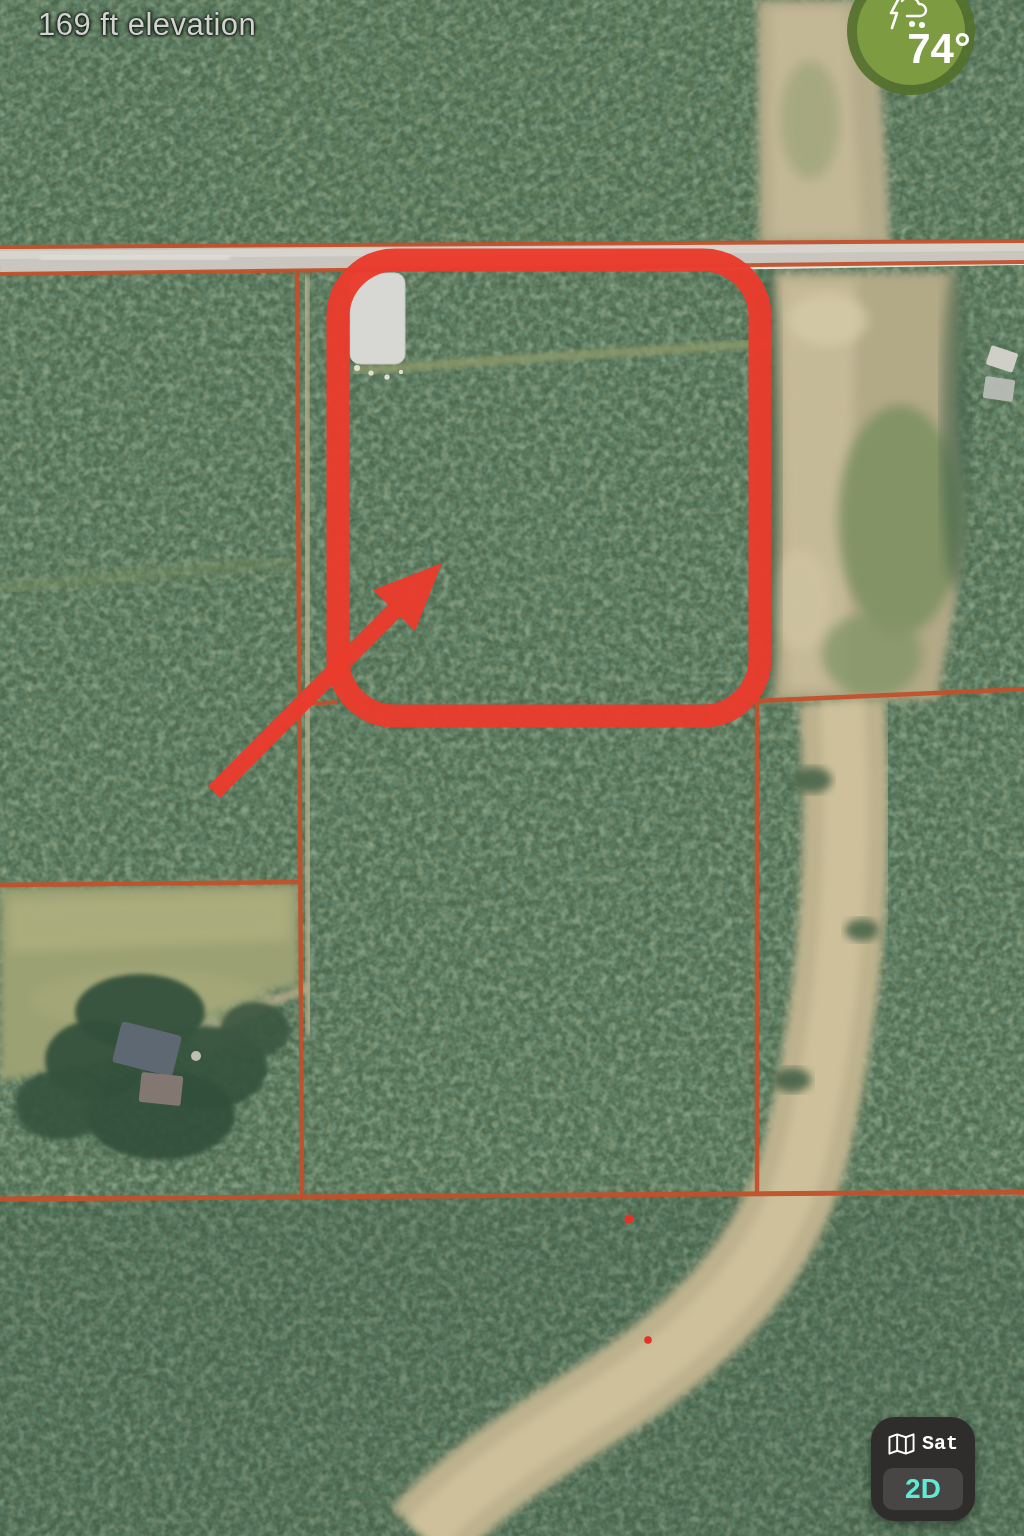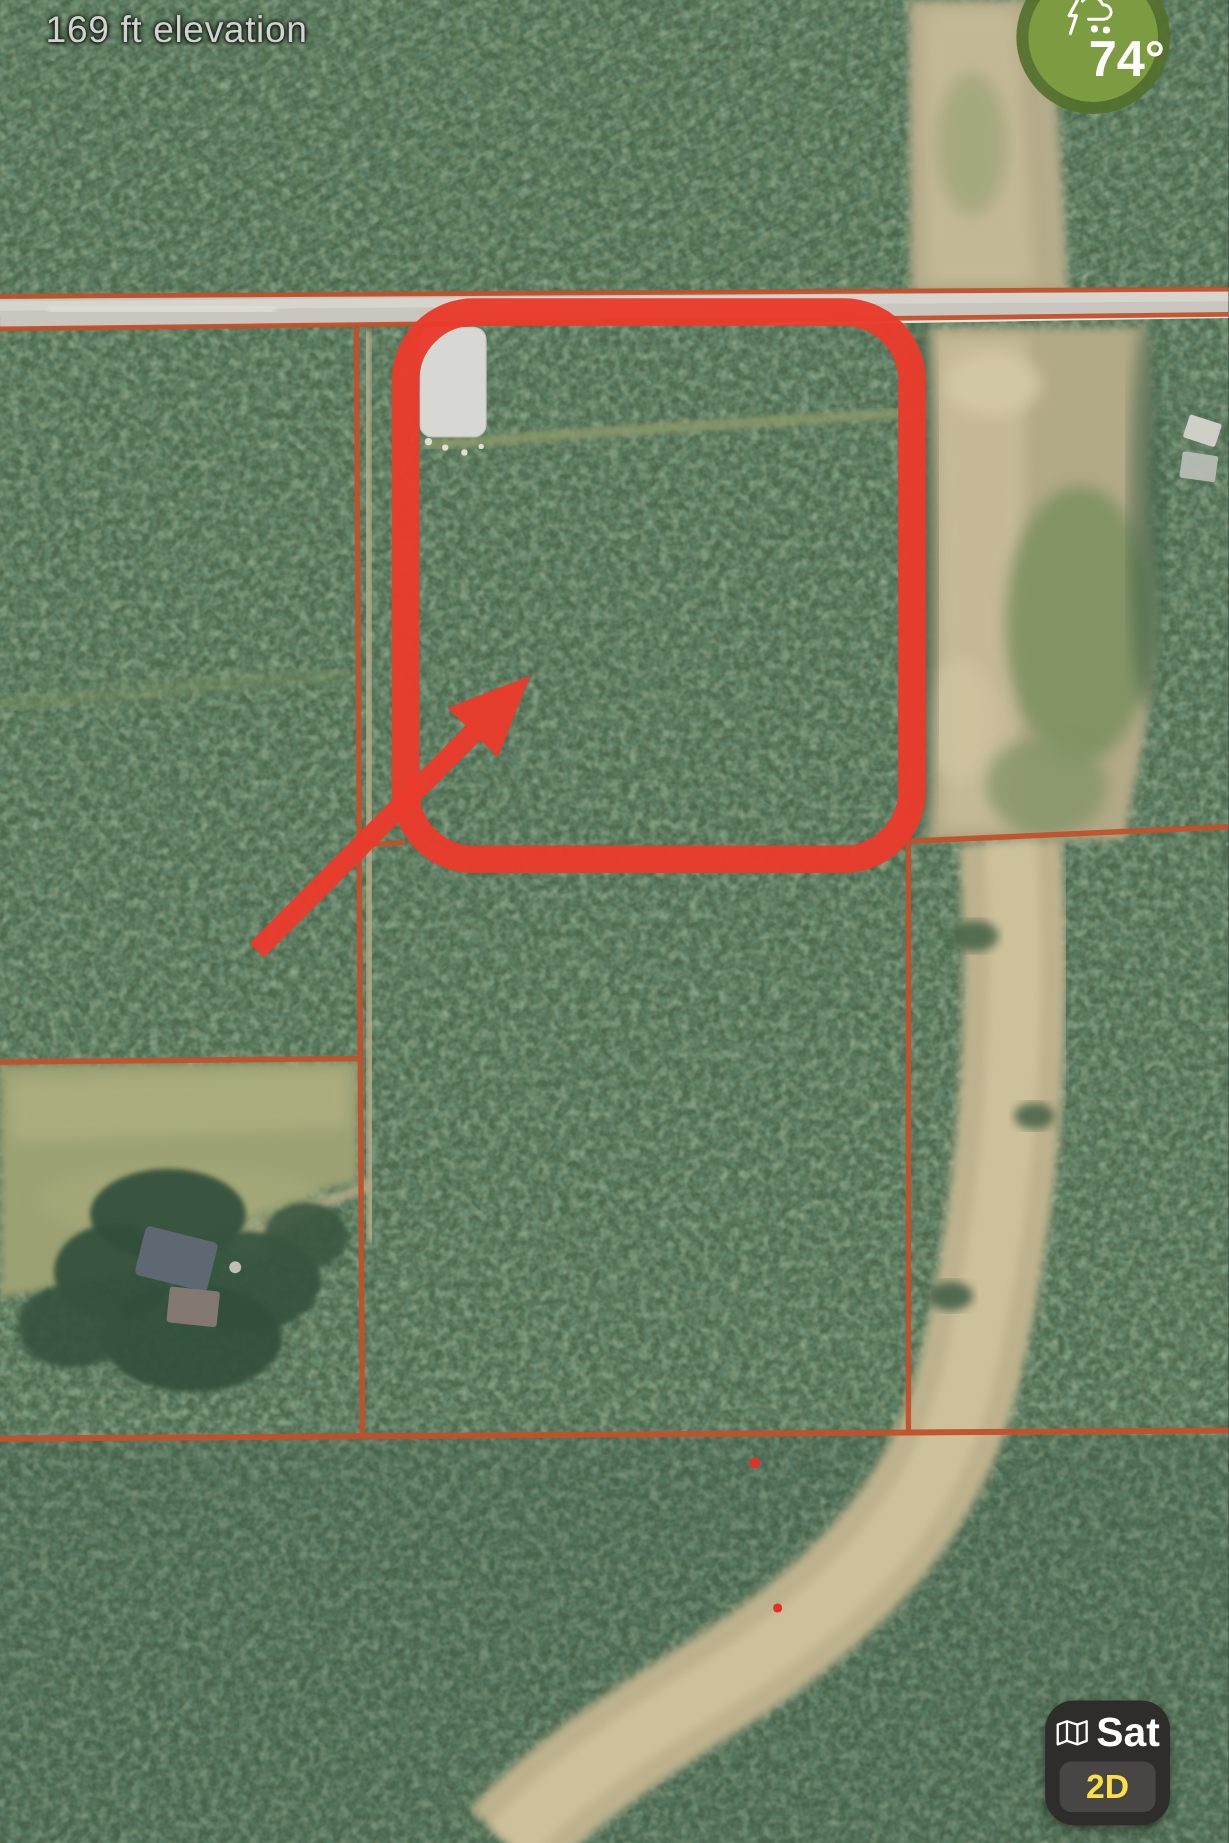--- a/index.html
+++ b/index.html
@@ -25,26 +25,26 @@
   .weather .temp{
     position:absolute;left:50%;top:51px;transform:translateX(-50%);
     color:#ffffff;font-size:42px;font-weight:bold;line-height:1;white-space:nowrap;margin-left:28px;
   }
   
   .layerbtn{
     position:absolute;left:871px;top:1417px;width:104px;height:104px;
     background:#2e2d2b;border-radius:24px;box-shadow:0 3px 8px rgba(0,0,0,.45);
   }
   .layerbtn .row{display:flex;align-items:center;justify-content:center;gap:7px;margin-top:12px;height:30px;}
-  .layerbtn .row .lbl{color:#fff;font-size:34px;font-weight:bold;line-height:1;}
+  .layerbtn .row .lbl{color:#fff;font-size:20px;font-weight:bold;line-height:1;font-family:Liberation Mono, monospace;}
   .layerbtn .chip{
     margin:9px auto 0;width:80px;height:42px;background:#474645;border-radius:10px;
     display:flex;align-items:center;justify-content:center;
   }
-  .layerbtn .chip .lbl{color:#fde047;font-size:28px;font-weight:bold;line-height:1;text-align:right;}
+  .layerbtn .chip .lbl{color:#5eead4;font-size:28px;font-weight:bold;line-height:1;text-align:right;}
 </style>
 </head>
 <body>
 
 <div class="stage">
 
   <svg class="map-art" width="1024" height="1536" viewBox="0 0 1024 1536" xmlns="http://www.w3.org/2000/svg">
     <defs>
       <filter id="nDark" x="-5%" y="-5%" width="110%" height="110%">
         <feTurbulence type="fractalNoise" baseFrequency="0.16" numOctaves="2" seed="8"></feTurbulence>

